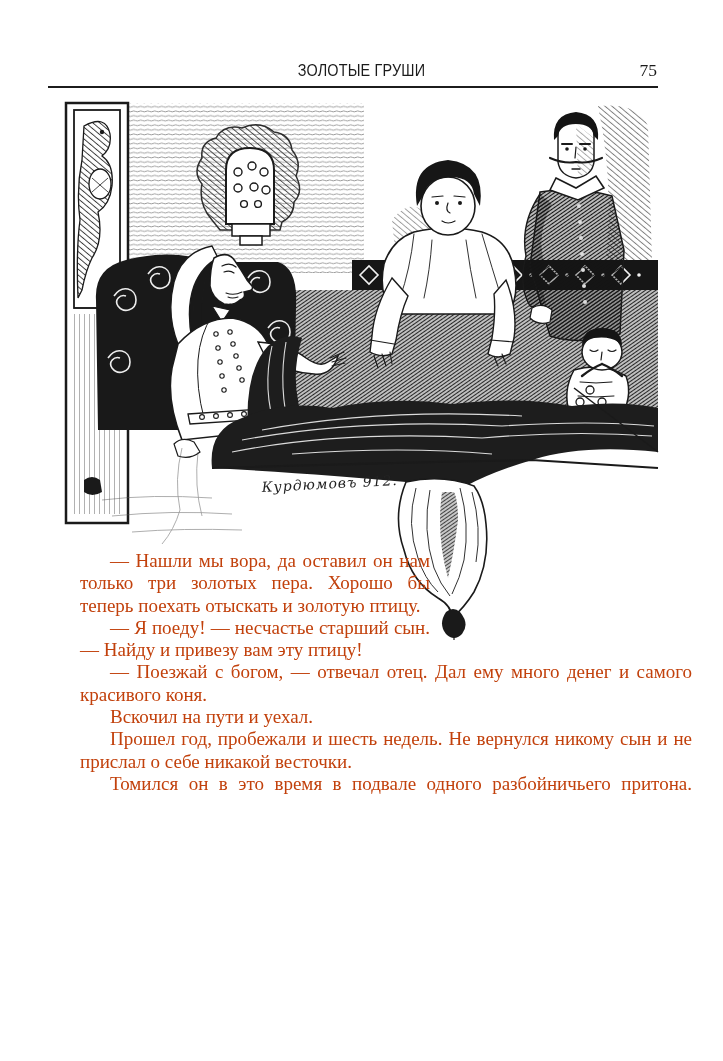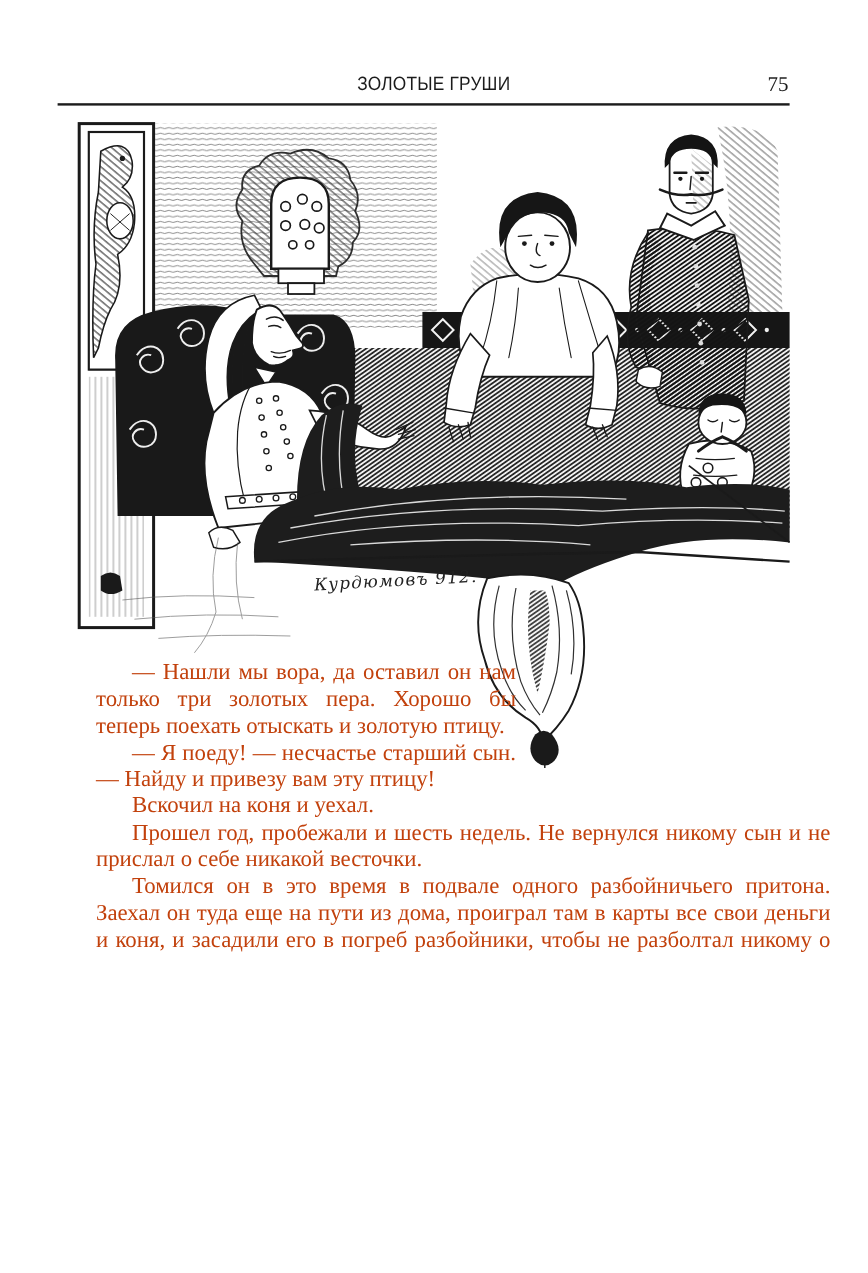--- a/index.html
+++ b/index.html
@@ -294,18 +294,19 @@
       </g>
 
       <text x="200" y="392" class="sig-text" transform="rotate(-3 200 392)">Курдюмовъ 912.</text>
     </svg>
   </div>
 
   <div class="body-text">
     <div class="illu-overhang-spacer"></div>
     <p>— Нашли мы вора, да оставил он нам только три золотых пера. Хорошо бы теперь поехать отыскать и золотую птицу.</p>
     <p>— Я поеду! — несчастье старший сын. — Найду и привезу вам эту птицу!</p>
-    <p>Вскочил на коня и уехал.</p>
+    <p>— Поезжай с богом, — отвечал отец. Дал ему много денег и самого красивого коня.</p>
+    <p>Вскочил на пути и уехал.</p>
     <p>Прошел год, пробежали и шесть недель. Не вернулся никому сын и не прислал о себе никакой весточки.</p>
     <p>Томился он в это время в подвале одного разбойничьего притона. Заехал он туда еще на пути из дома, проиграл там в карты все свои деньги и коня, и засадили его в погреб разбойники, чтобы не разболтал никому о них.</p>
   </div>
 
 </div>
 
 </body></html>

